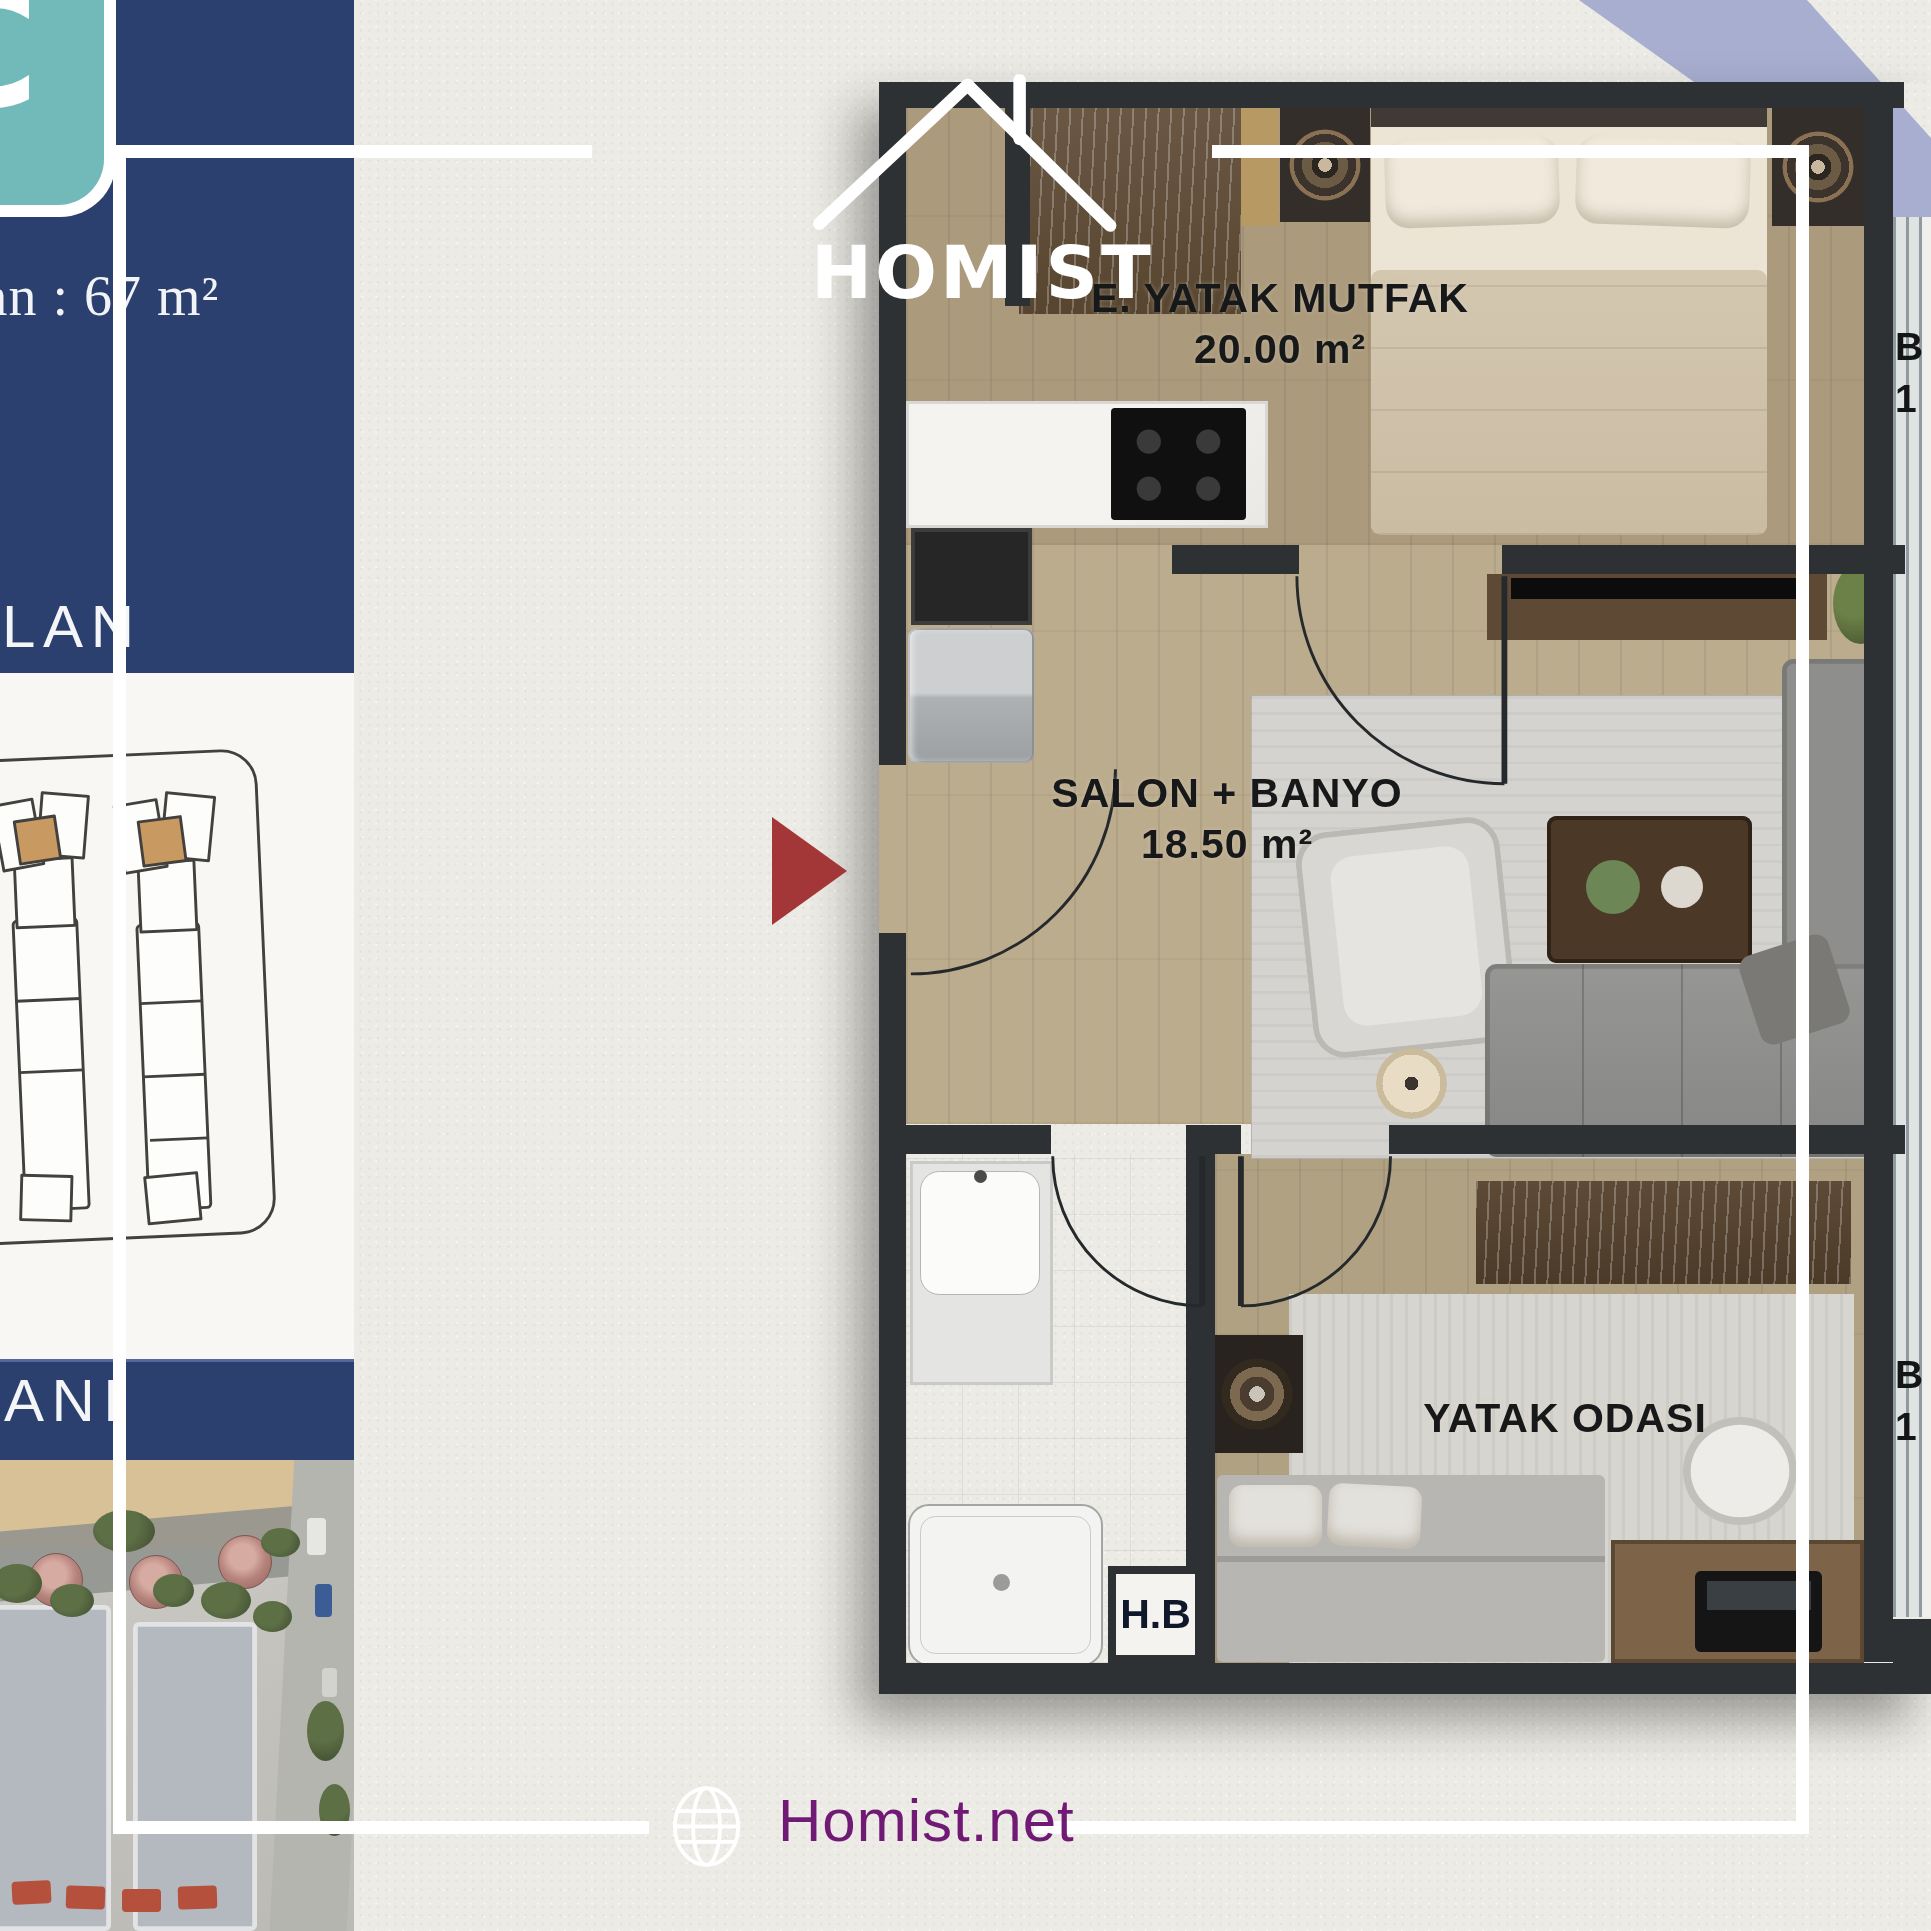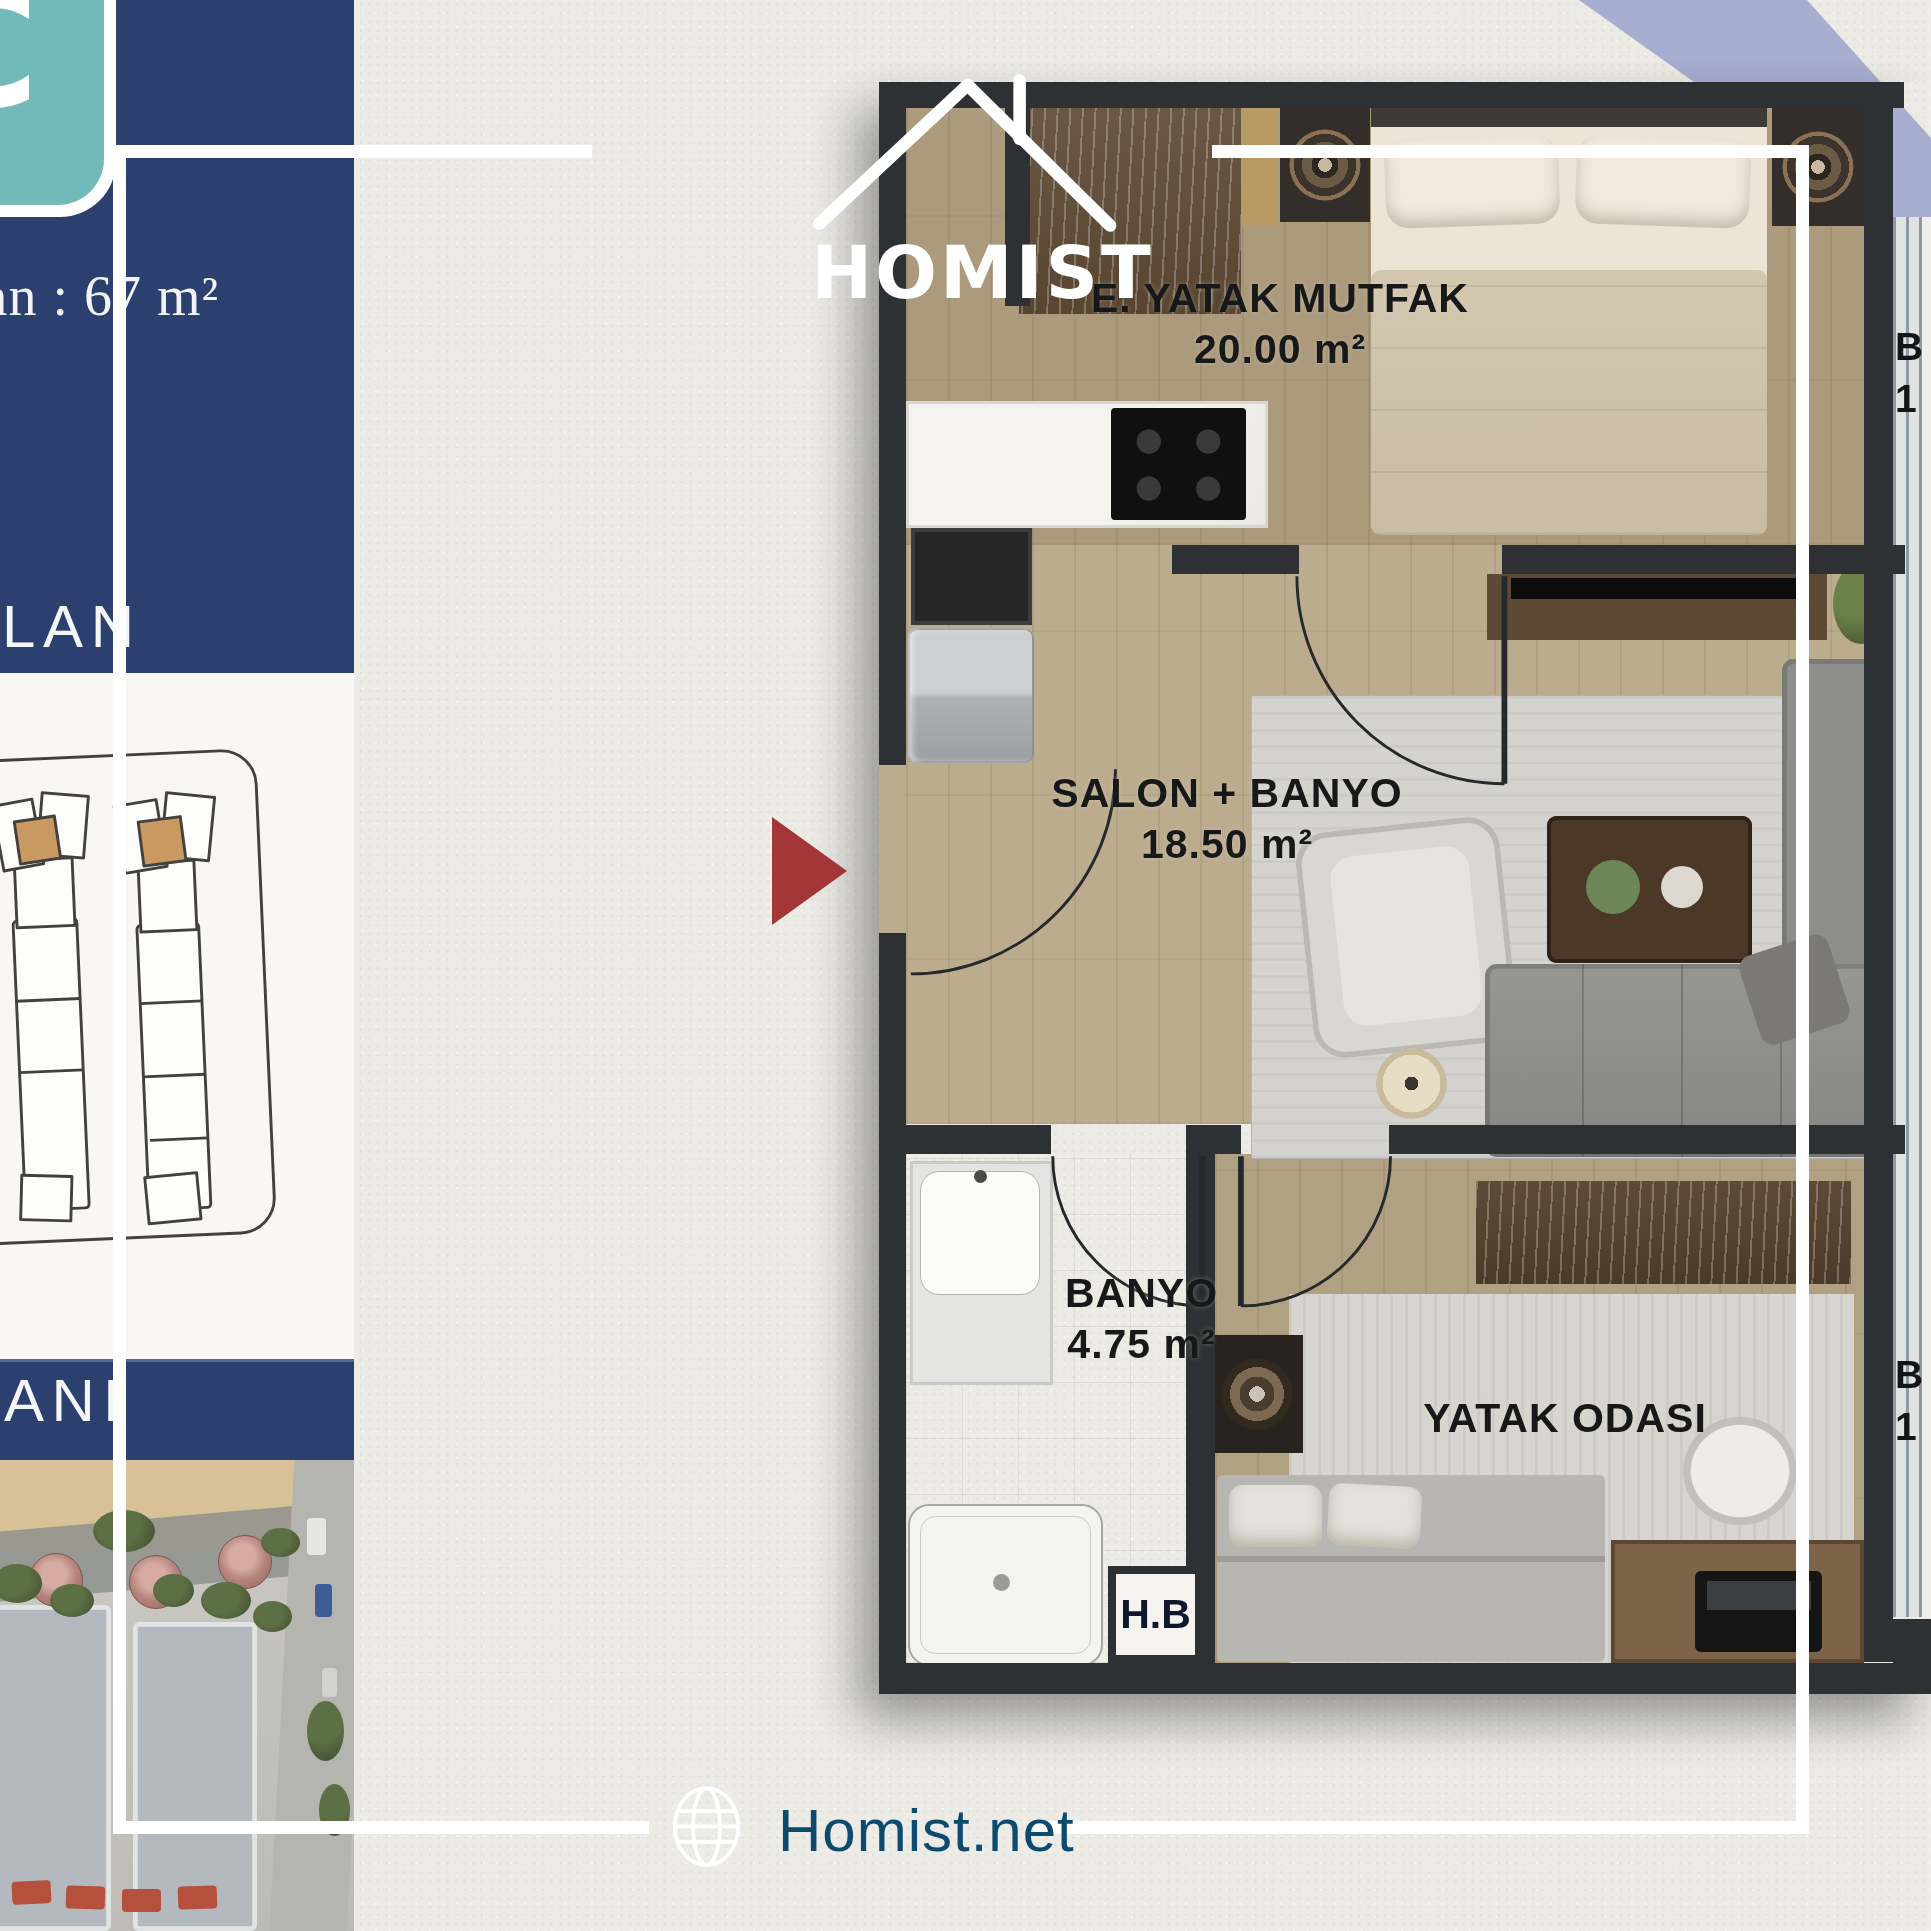--- a/index.html
+++ b/index.html
@@ -178,22 +178,22 @@
   .fr-bot-a{left:113px;top:1821px;width:536px;height:12.6px;}
   .fr-bot-b{left:1034px;top:1821px;width:774px;height:12.6px;}
 
   
   .logo{left:811px;top:58px;width:319px;height:280px;z-index:70;}
   .logo-text{position:absolute;left:0;top:178px;width:319px;text-align:center;color:#ffffff;
     font:700 73px/1 "DejaVu Sans",sans-serif;letter-spacing:2.9px;}
   .red-arrow{left:772px;top:817px;width:75px;height:108px;background:#a33737;z-index:70;
     clip-path:polygon(0 0,100% 50%,0 100%);}
   .footer-globe{left:670px;top:1784px;width:73px;height:85px;z-index:70;}
-  .website-text{left:778px;top:1788px;z-index:70;color:#0c4a6e;white-space:nowrap;
-    font:400 60px/1.1 "Liberation Sans",sans-serif;letter-spacing:1px;margin-top:10px;}
+  .website-text{left:778px;top:1788px;z-index:70;color:#701a75;white-space:nowrap;
+    font:400 60px/1.1 "Liberation Sans",sans-serif;letter-spacing:1px;}
 </style>
 </head>
 <body>
 
 <div class="canvas">
 
   <div class="abs purple-band"></div>
 
   <div class="abs left-panel">
     <div class="navy-top">
@@ -359,24 +359,20 @@
     </svg>
 
     <div class="room-label rl-bed1">
       <div>E. YATAK MUTFAK</div>
       <div>20.00 m²</div>
     </div>
     <div class="room-label rl-salon">
       <div>SALON + BANYO</div>
       <div>18.50 m²</div>
     </div>
-    <div class="room-label rl-banyo">
-      <div>BANYO</div>
-      <div>4.75 m²</div>
-    </div>
     <div class="room-label rl-bed2">
       <div>YATAK ODASI</div>
     </div>
     <div class="abs hb-box">
       <span class="hb-label">H.B</span>
     </div>
     <div class="bal-label bal1">
       <div>B</div>
       <div>1</div>
     </div>

